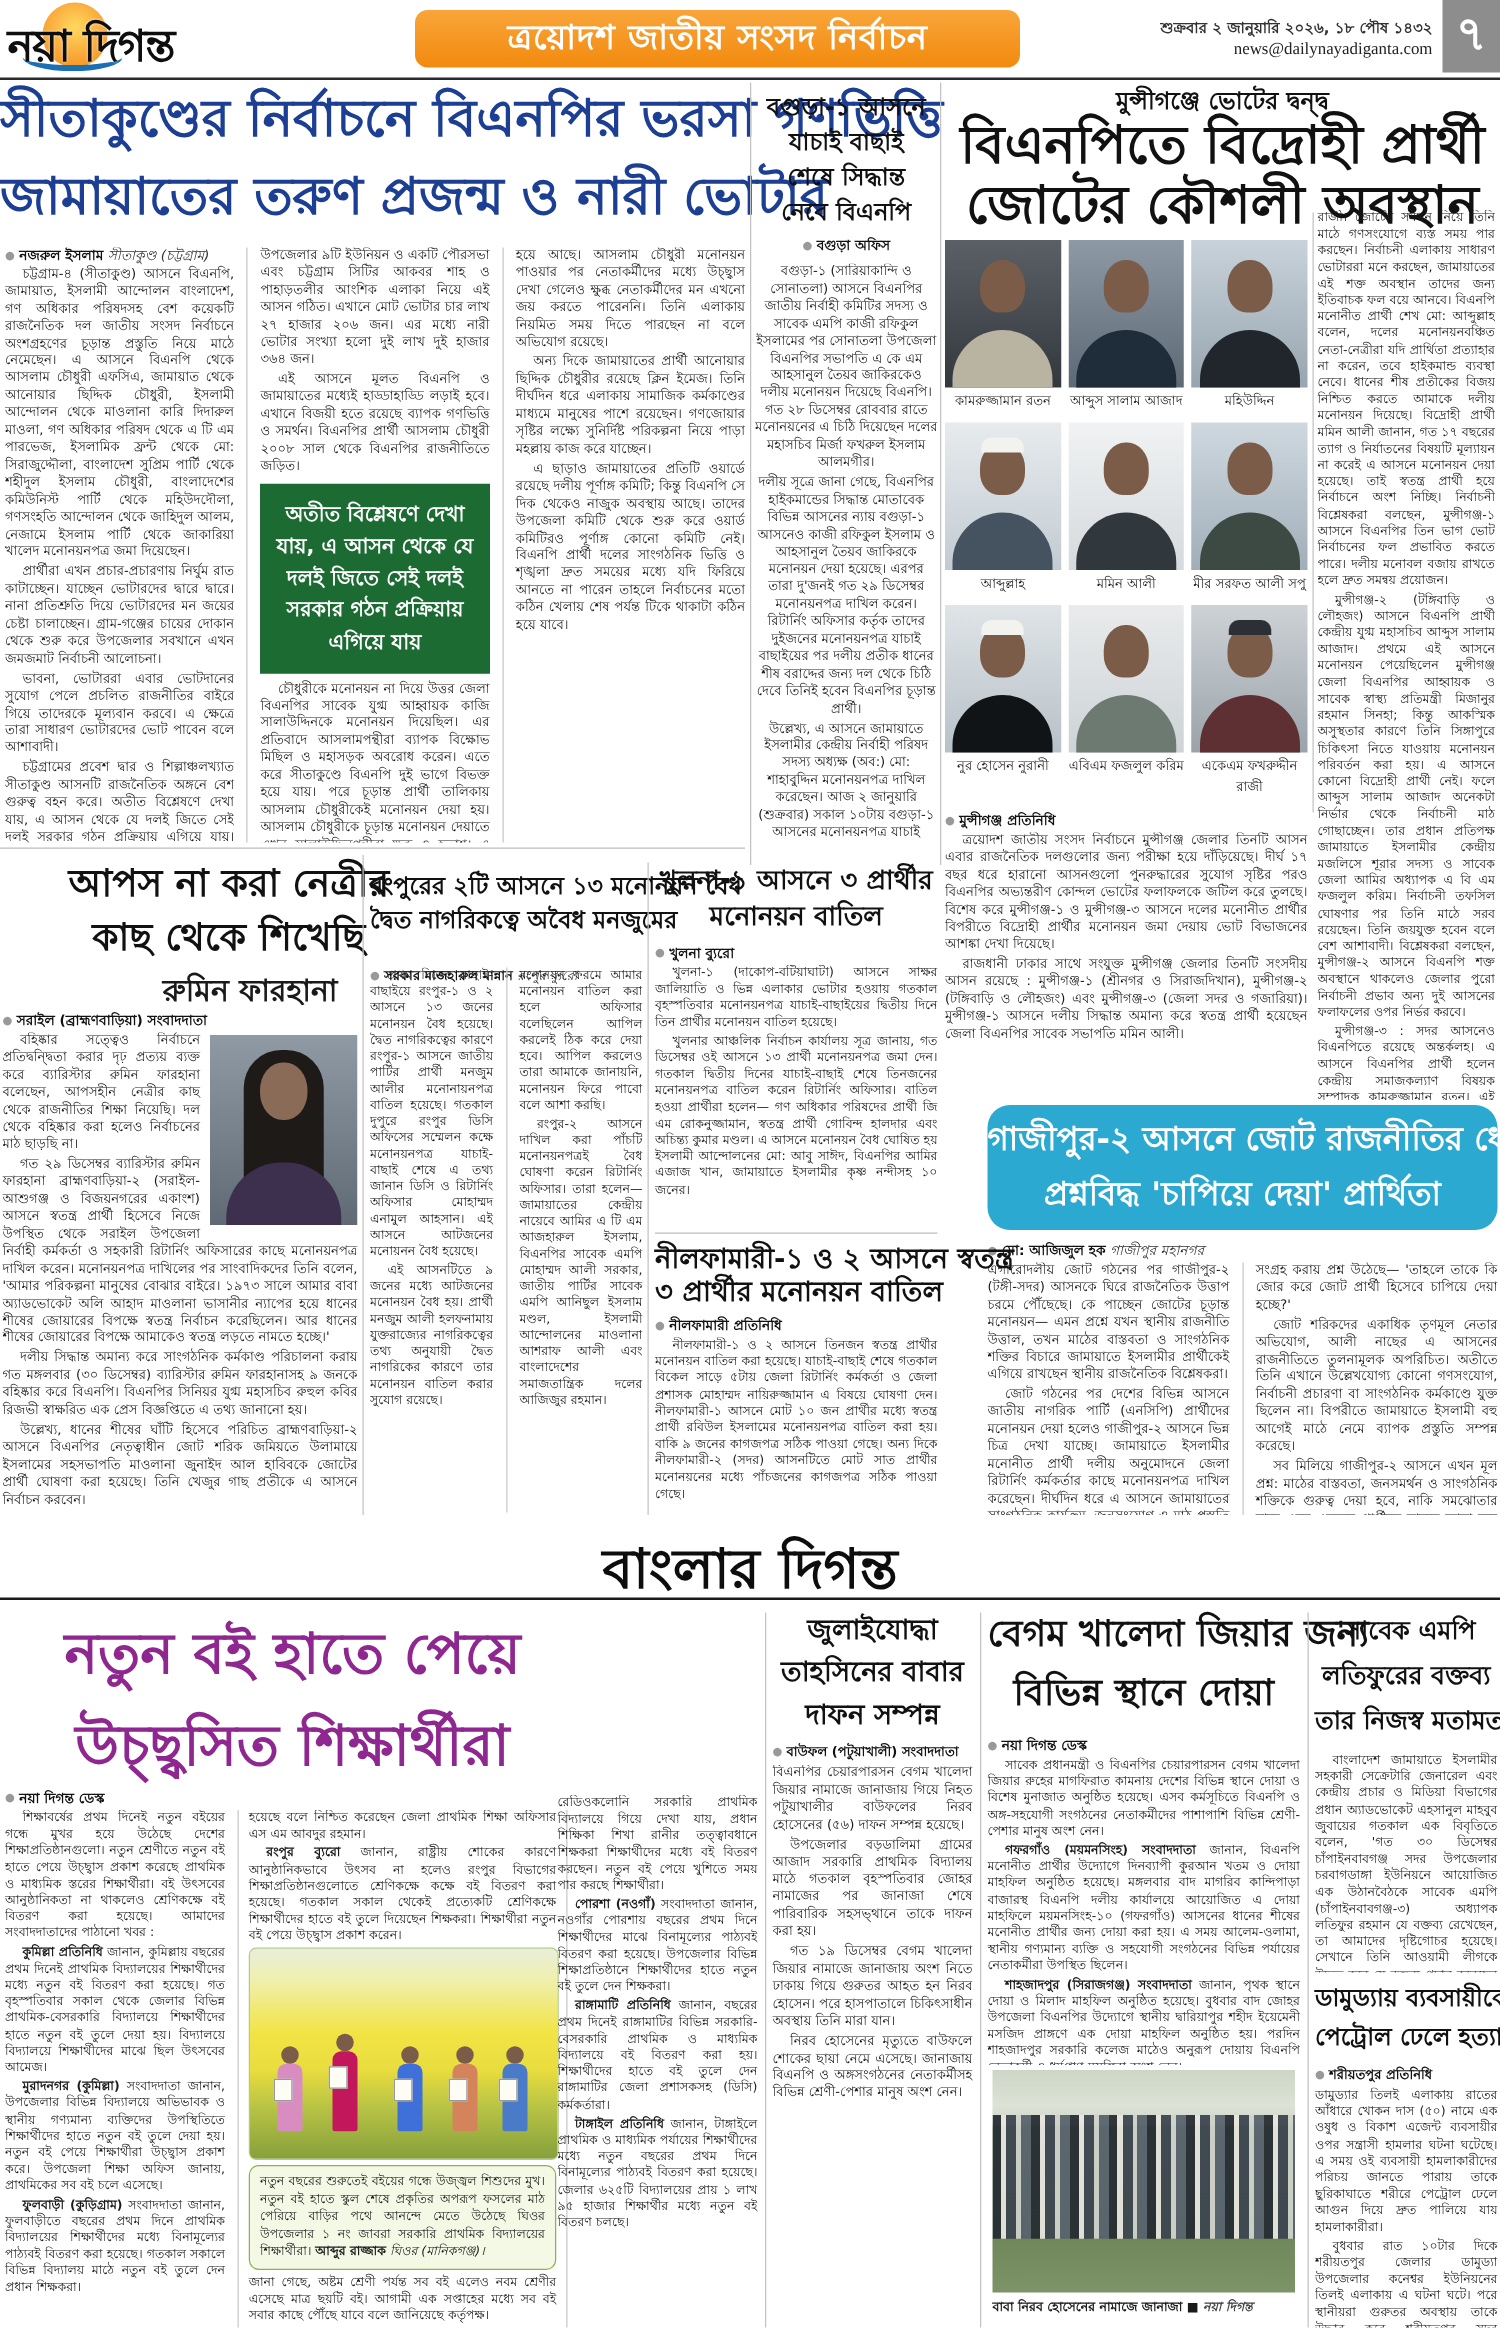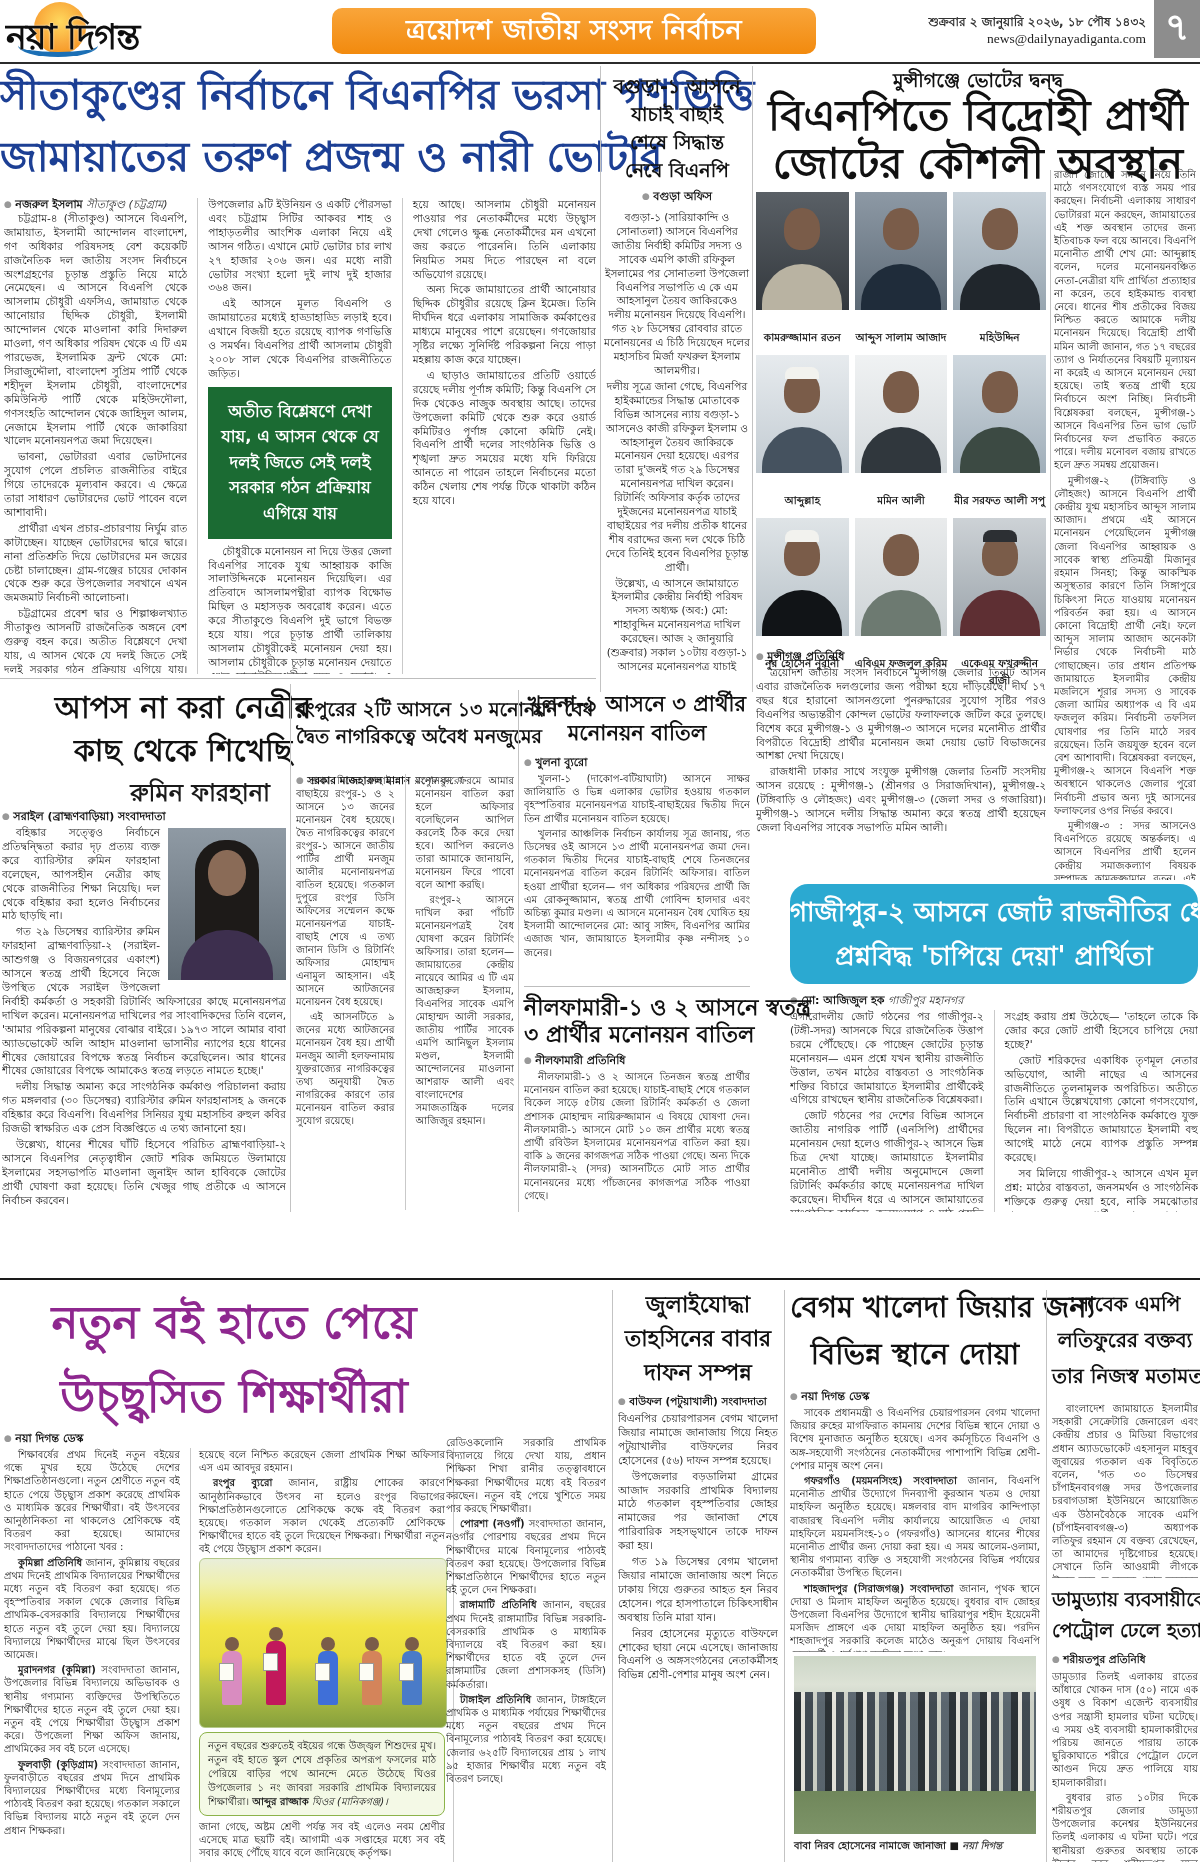--- a/index.html
+++ b/index.html
@@ -62,21 +62,21 @@
   .hs.v3{background:linear-gradient(#e7ebee,#c2cbd2);} .hs.v3::after{background:#45525f;}
   .hs.v4{background:linear-gradient(#c8d2da,#97a5b0);} .hs.v4::after{background:#20262c;}
   .hs.v5{background:linear-gradient(#f0f2f3,#d5dadd);} .hs.v5::after{background:#30373d;}
   .hs.v6{background:linear-gradient(#cfd8df,#a0aeb9);} .hs.v6::after{background:#3c4a43;}
   .hs.v7{background:linear-gradient(#dfe4e7,#b7c1c8);} .hs.v7::after{background:#111417;}
   .hs.v8{background:linear-gradient(#e9ebec,#cdd3d6);} .hs.v8::after{background:#6d7a71;}
   .hs.v9{background:linear-gradient(#cdd2d6,#9aa3aa);} .hs.v9::after{background:#5e2f33;}
   .hs .cap{position:absolute;top:12px;left:50%;transform:translateX(-50%);width:34px;height:12px;
            border-radius:8px 8px 0 0;background:#f2f2ee;z-index:3;}
   .hs .cap.dark{background:#2c2f33;}
-  .pname{font-size:10.5px;font-weight:700;padding-top:20px;}
+  .pname{font-size:10.5px;font-weight:400;padding-top:3px;}
 
   
   .teal{background:#2ba9d1;border-radius:18px;color:#fff;text-align:center;
         display:flex;flex-direction:column;justify-content:center;}
   .teal div{font-size:26px;font-weight:800;line-height:44px;white-space:nowrap;}
 
   
   .rumin-photo{float:right;width:118px;height:152px;margin:2px 0 4px 8px;position:relative;overflow:hidden;
                background:linear-gradient(#8f9aa4,#5f6a74);}
   .rumin-photo .hair{position:absolute;top:12px;left:50%;transform:translateX(-50%);width:64px;height:120px;
@@ -136,22 +136,22 @@
     <div>জামায়াতের তরুণ প্রজন্ম ও নারী ভোটার</div>
   </div>
   <div class="abs cols" style="left:4px;top:198px;width:592px;height:476px;">
     <div class="c bt">
       <div class="byline">
         <span class="bullet">●</span>
         <b>নজরুল ইসলাম</b>
         <i>সীতাকুণ্ড (চট্টগ্রাম)</i>
       </div>
       <p>চট্টগ্রাম-৪ (সীতাকুণ্ড) আসনে বিএনপি, জামায়াত, ইসলামী আন্দোলন বাংলাদেশ, গণ অধিকার পরিষদসহ বেশ কয়েকটি রাজনৈতিক দল জাতীয় সংসদ নির্বাচনে অংশগ্রহণের চূড়ান্ত প্রস্তুতি নিয়ে মাঠে নেমেছেন। এ আসনে বিএনপি থেকে আসলাম চৌধুরী এফসিএ, জামায়াত থেকে আনোয়ার ছিদ্দিক চৌধুরী, ইসলামী আন্দোলন থেকে মাওলানা কারি দিদারুল মাওলা, গণ অধিকার পরিষদ থেকে এ টি এম পারভেজ, ইসলামিক ফ্রন্ট থেকে মো: সিরাজুদ্দৌলা, বাংলাদেশ সুপ্রিম পার্টি থেকে শহীদুল ইসলাম চৌধুরী, বাংলাদেশের কমিউনিস্ট পার্টি থেকে মহিউদদৌলা, গণসংহতি আন্দোলন থেকে জাহিদুল আলম, নেজামে ইসলাম পার্টি থেকে জাকারিয়া খালেদ মনোনয়নপত্র জমা দিয়েছেন।</p>
+      <p>প্রার্থীরা এখন প্রচার-প্রচারণায় নির্ঘুম রাত কাটাচ্ছেন। যাচ্ছেন ভোটারদের দ্বারে দ্বারে। নানা প্রতিশ্রুতি দিয়ে ভোটারদের মন জয়ের চেষ্টা চালাচ্ছেন। গ্রাম-গঞ্জের চায়ের দোকান থেকে শুরু করে উপজেলার সবখানে এখন জমজমাট নির্বাচনী আলোচনা।</p>
       <p>ভাবনা, ভোটাররা এবার ভোটদানের সুযোগ পেলে প্রচলিত রাজনীতির বাইরে গিয়ে তাদেরকে মূল্যবান করবে। এ ক্ষেত্রে তারা সাধারণ ভোটারদের ভোট পাবেন বলে আশাবাদী।</p>
-      <p>প্রার্থীরা এখন প্রচার-প্রচারণায় নির্ঘুম রাত কাটাচ্ছেন। যাচ্ছেন ভোটারদের দ্বারে দ্বারে। নানা প্রতিশ্রুতি দিয়ে ভোটারদের মন জয়ের চেষ্টা চালাচ্ছেন। গ্রাম-গঞ্জের চায়ের দোকান থেকে শুরু করে উপজেলার সবখানে এখন জমজমাট নির্বাচনী আলোচনা।</p>
       <p>চট্টগ্রামের প্রবেশ দ্বার ও শিল্পাঞ্চলখ্যাত সীতাকুণ্ড আসনটি রাজনৈতিক অঙ্গনে বেশ গুরুত্ব বহন করে। অতীত বিশ্লেষণে দেখা যায়, এ আসন থেকে যে দলই জিতে সেই দলই সরকার গঠন প্রক্রিয়ায় এগিয়ে যায়। সেই হিসাবে আসনটিকে আলাদা গুরুত্ব দেয় সব রাজনৈতিক দলই।</p>
     </div>
     <div class="c bt">
       <p class="noind">উপজেলার ৯টি ইউনিয়ন ও একটি পৌরসভা এবং চট্টগ্রাম সিটির আকবর শাহ ও পাহাড়তলীর আংশিক এলাকা নিয়ে এই আসন গঠিত। এখানে মোট ভোটার চার লাখ ২৭ হাজার ২০৬ জন। এর মধ্যে নারী ভোটার সংখ্যা হলো দুই লাখ দুই হাজার ৩৬৪ জন।</p>
       <p>এই আসনে মূলত বিএনপি ও জামায়াতের মধ্যেই হাড্ডাহাড্ডি লড়াই হবে। এখানে বিজয়ী হতে রয়েছে ব্যাপক গণভিত্তি ও সমর্থন। বিএনপির প্রার্থী আসলাম চৌধুরী ২০০৮ সাল থেকে বিএনপির রাজনীতিতে জড়িত।</p>
       <div class="qbox">অতীত বিশ্লেষণে দেখা যায়, এ আসন থেকে যে দলই জিতে সেই দলই সরকার গঠন প্রক্রিয়ায় এগিয়ে যায়</div>
       <p>চৌধুরীকে মনোনয়ন না দিয়ে উত্তর জেলা বিএনপির সাবেক যুগ্ম আহ্বায়ক কাজি সালাউদ্দিনকে মনোনয়ন দিয়েছিল। এর প্রতিবাদে আসলামপন্থীরা ব্যাপক বিক্ষোভ মিছিল ও মহাসড়ক অবরোধ করেন। এতে করে সীতাকুণ্ডে বিএনপি দুই ভাগে বিভক্ত হয়ে যায়। পরে চূড়ান্ত প্রার্থী তালিকায় আসলাম চৌধুরীকেই মনোনয়ন দেয়া হয়। আসলাম চৌধুরীকে চূড়ান্ত মনোনয়ন দেয়াতে এখন সালাউদ্দিনপন্থীরা ক্ষুব্ধ ও হতাশ। এ মনোনয়নকে কেন্দ্র করে বর্তমানে বিএনপির মধ্যে কিছুটা বিভাজন</p>
     </div>
     <div class="c bt">
       <p class="noind">হয়ে আছে। আসলাম চৌধুরী মনোনয়ন পাওয়ার পর নেতাকর্মীদের মধ্যে উচ্ছ্বাস দেখা গেলেও ক্ষুব্ধ নেতাকর্মীদের মন এখনো জয় করতে পারেননি। তিনি এলাকায় নিয়মিত সময় দিতে পারছেন না বলে অভিযোগ রয়েছে।</p>
@@ -331,20 +331,21 @@
     <div>৩ প্রার্থীর মনোনয়ন বাতিল</div>
   </div>
   <div class="abs byline" style="left:524px;top:1052px;width:226px;">
     <span class="bullet">●</span>
     <b>নীলফামারী প্রতিনিধি</b>
   </div>
   <div class="abs bt" style="left:524px;top:1070px;width:226px;height:140px;font-size:10px;line-height:13.2px;">
     <p>নীলফামারী-১ ও ২ আসনে তিনজন স্বতন্ত্র প্রার্থীর মনোনয়ন বাতিল করা হয়েছে। যাচাই-বাছাই শেষে গতকাল বিকেল সাড়ে ৫টায় জেলা রিটার্নিং কর্মকর্তা ও জেলা প্রশাসক মোহাম্মদ নায়িরুজ্জামান এ বিষয়ে ঘোষণা দেন। নীলফামারী-১ আসনে মোট ১০ জন প্রার্থীর মধ্যে স্বতন্ত্র প্রার্থী রবিউল ইসলামের মনোনয়নপত্র বাতিল করা হয়। বাকি ৯ জনের কাগজপত্র সঠিক পাওয়া গেছে। অন্য দিকে নীলফামারী-২ (সদর) আসনটিতে মোট সাত প্রার্থীর মনোনয়নের মধ্যে পাঁচজনের কাগজপত্র সঠিক পাওয়া গেছে।</p>
   </div>
 
+  <div class="abs sec-banner" style="left:0;top:1222px;width:1200px;">বাংলার দিগন্ত</div>
   <div class="abs" style="left:0;top:1278px;width:1200px;height:2px;background:#1a1a1a;"></div>
 
   <div class="abs hl magenta" style="left:8px;top:1286px;width:452px;height:152px;font-size:45px;line-height:74px;">
     <div>নতুন বই হাতে পেয়ে</div>
     <div>উচ্ছ্বসিত শিক্ষার্থীরা</div>
   </div>
   <div class="abs byline" style="left:4px;top:1430px;">
     <span class="bullet">●</span>
     <b>নয়া দিগন্ত ডেস্ক</b>
   </div>

